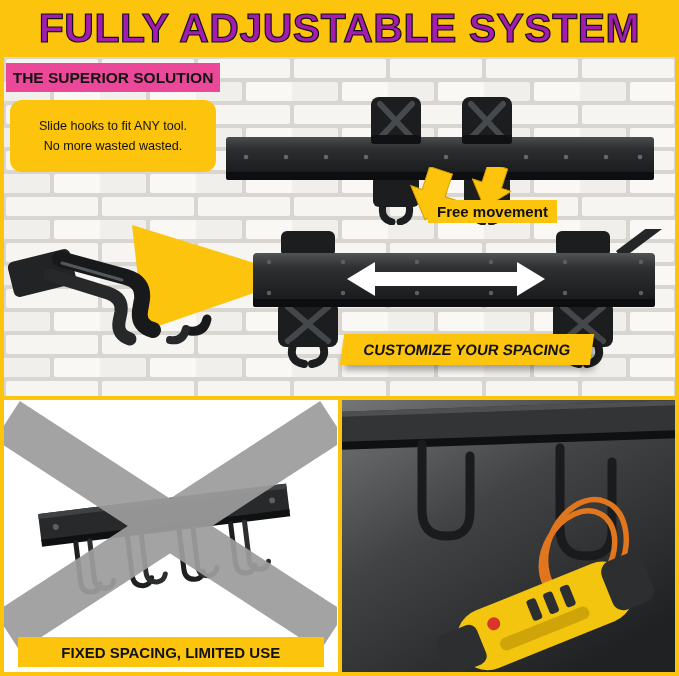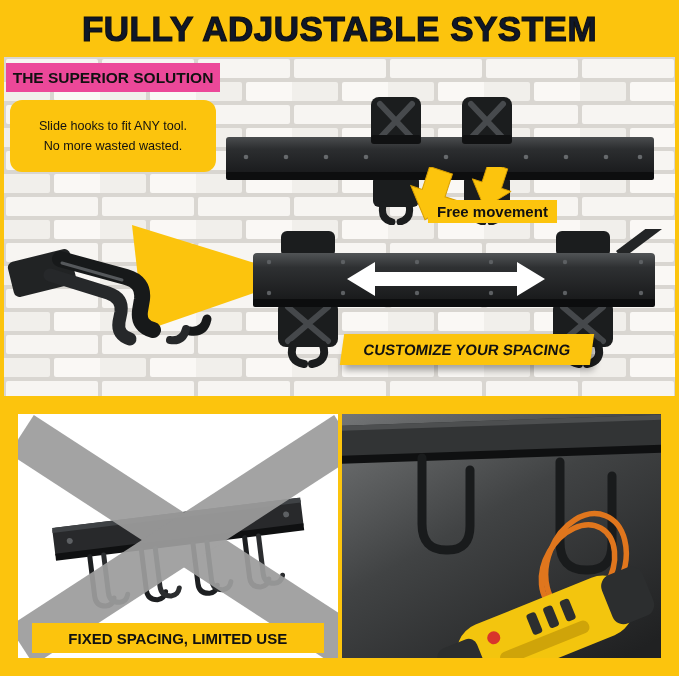--- a/index.html
+++ b/index.html
@@ -1,25 +1,25 @@
 <!DOCTYPE html>
 <html><head>
 <meta charset="utf-8">
 <style>
   html,body{margin:0;padding:0;}
   .page{width:679px;height:676px;position:relative;background:#fcc40d;font-family:"Liberation Sans",sans-serif;overflow:hidden;}
   .banner{height:57px;display:flex;align-items:center;justify-content:center;}
-  .banner h1{margin:11px;font-size:35px;font-weight:bold;color:#0f172a;letter-spacing:.5px;-webkit-text-stroke:1.2px #101010;}
+  .banner h1{margin:11px;font-size:41px;font-weight:bold;color:#a21caf;letter-spacing:.5px;-webkit-text-stroke:1.2px #101010;}
   .main{position:relative;height:339px;margin:0 4px;overflow:hidden;background:#efede9;}
   .abs{position:absolute;}
   .sup-label{left:2px;top:6px;width:214px;height:29px;background:#ec4899;display:flex;align-items:center;justify-content:center;font-weight:bold;font-size:15.5px;color:#111;}
   .desc-box{left:6px;top:43px;width:206px;height:72px;background:#fcc40d;border-radius:12px;display:flex;flex-direction:column;align-items:center;justify-content:center;font-size:12.6px;font-weight:400;color:#111;line-height:1.6;text-align:center;}
   .free-move{left:424px;top:143px;background:#fcc40d;color:#111;font-size:15px;font-weight:bold;padding:3px 9px;}
   .customize{left:338px;top:277px;width:250px;height:31px;background:#fcc40d;display:flex;align-items:center;justify-content:center;font-size:15px;font-weight:bold;color:#111;transform:skewX(-8deg);box-shadow:4px 5px 7px rgba(0,0,0,.35);}
-  .bottom{height:280px;display:flex;gap:4px;padding:18px;box-sizing:border-box;}
+  .bottom{height:280px;display:flex;gap:4px;padding:4px;box-sizing:border-box;}
   .panel{flex:1;position:relative;overflow:hidden;}
   .panel.left{background:#ffffff;}
   .panel.right{background:#3c3e3f;}
   .caption{position:absolute;left:14px;right:14px;bottom:5px;height:30px;background:#fcc40d;display:flex;align-items:center;justify-content:center;font-size:15px;font-weight:bold;color:#111;z-index:3;}
   svg{display:block;}
 </style>
 </head>
 <body>
 
 <div class="page">

